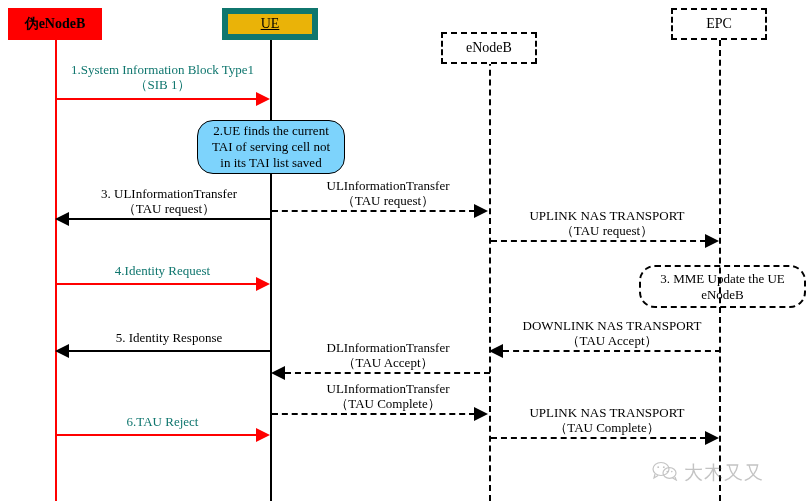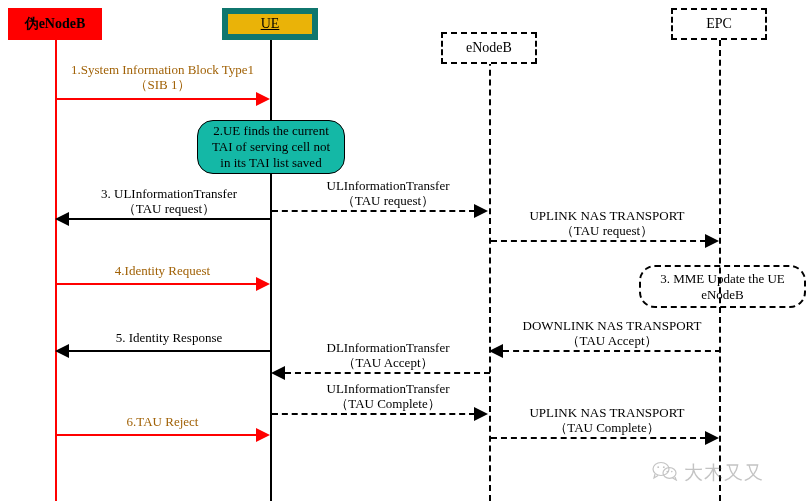--- a/index.html
+++ b/index.html
@@ -78,36 +78,36 @@
 
   
   .msg-label {
     position: absolute;
     text-align: center;
     font-size: 13px;
     line-height: 15px;
     color: #000000;
     white-space: nowrap;
   }
-  .msg-label.red { color: #a16207; }
+  .msg-label.red { color: #0f766e; }
   .msg-label .l2 { display: block; }
 
   
   .note {
     position: absolute;
     box-sizing: border-box;
     display: flex;
     flex-direction: column;
     align-items: center;
     justify-content: center;
     text-align: center;
     font-size: 13px;
     line-height: 16px;
     color: #000000;
-    background: #14b8a6;
+    background: #7dd3fc;
     border-radius: 16px;
   }
   .note.solid  { border: 1.5px solid #000000; }
   .note.dashedn{ border: 2px dashed #000000; background: transparent; }
 
   
   .watermark {
     position: absolute;
     display: flex;
     align-items: center;

